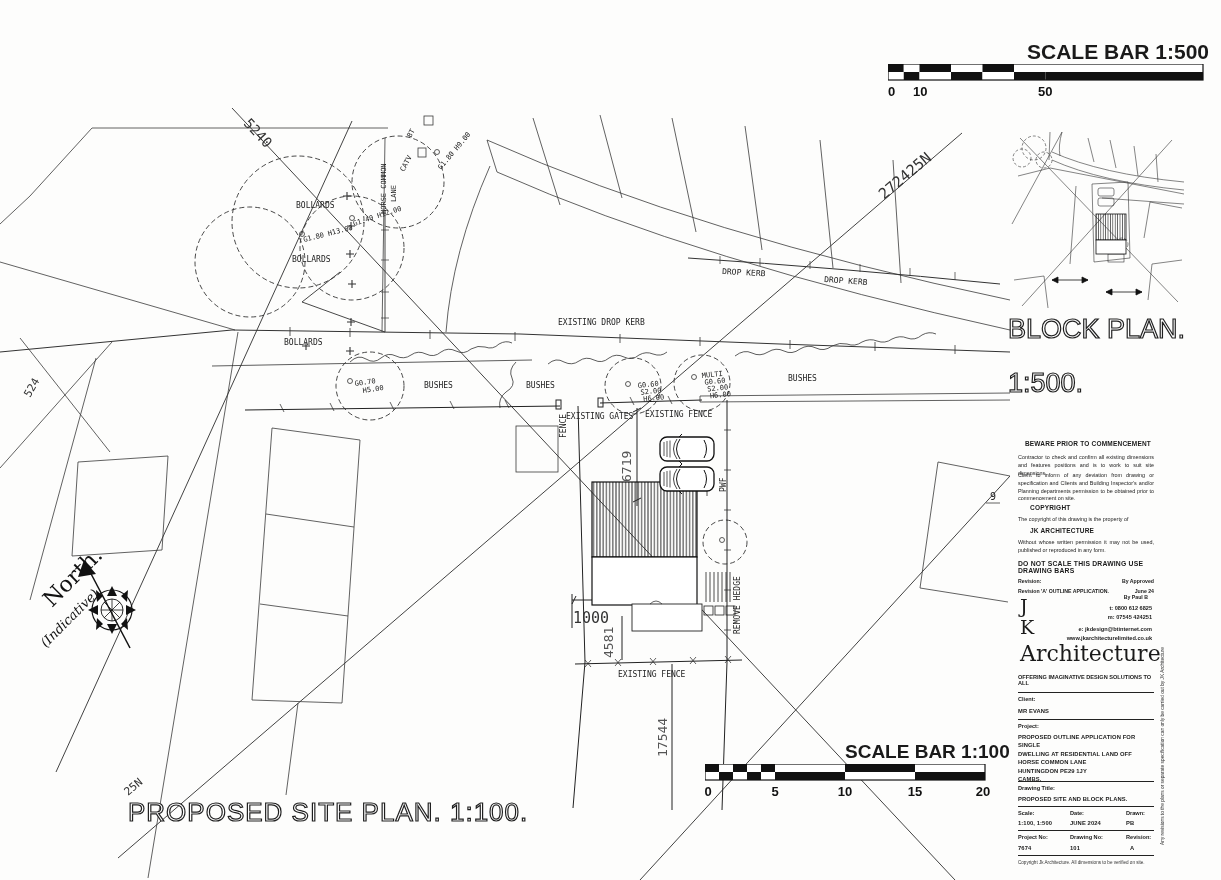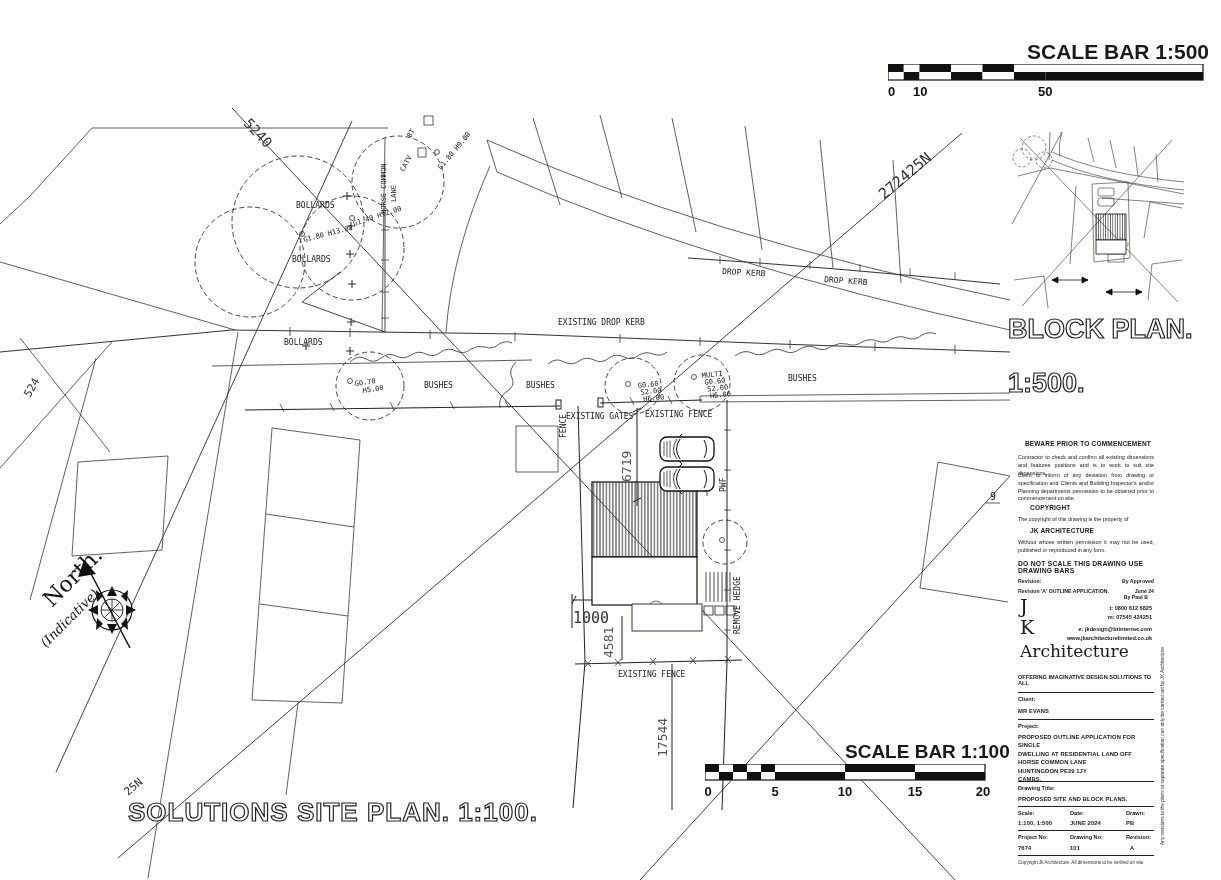--- a/index.html
+++ b/index.html
@@ -1,20 +1,20 @@
 <!DOCTYPE html>
 <html><head>
 <meta charset="utf-8">
 <style>
   html,body{margin:0;padding:0;}
   body{width:1221px;height:880px;background:#fdfdfc;position:relative;overflow:hidden;
        font-family:"Liberation Sans",sans-serif;color:#1a1a1a;}
   .abs{position:absolute;}
   .outline{color:#fff;-webkit-text-stroke:1.2px #1f1f1f;font-family:"Liberation Sans",sans-serif;
-           font-weight:bold;white-space:nowrap;}
+           font-weight:normal;white-space:nowrap;}
   .sb-title{font-weight:bold;font-family:"Liberation Sans",sans-serif;white-space:nowrap;}
   
   #rightcol{left:1018px;top:432px;width:140px;height:448px;font-family:"Liberation Sans",sans-serif;}
   #rightcol .h{font-size:6.5px;font-weight:bold;letter-spacing:.2px;}
   #rightcol .p{font-size:5.4px;line-height:1.45;text-align:justify;color:#222;}
   #rightcol .rule{border-top:1px solid #222;left:0;right:4px;height:0;}
   #rightcol .lbl{font-size:5.6px;font-weight:bold;}
   #rightcol .val{font-size:5.8px;font-weight:bold;letter-spacing:.1px;}
   .seriflogo{font-family:"DejaVu Serif","Liberation Serif",serif;}
   .vnote{font-size:4.8px;color:#333;transform:rotate(-90deg);transform-origin:0 0;white-space:nowrap;}
@@ -278,21 +278,21 @@
     <polygon points="46,148 52,145 52,151"></polygon>
       <polygon points="82,148 76,145 76,151"></polygon>
     <line x1="100" y1="160" x2="136" y2="160"></line>
     <polygon points="100,160 106,157 106,163"></polygon>
       <polygon points="136,160 130,157 130,163"></polygon>
   </g>
 </svg>
 <div class="abs outline" style="left:1008px;top:314px;font-size:27px">BLOCK PLAN.</div>
 <div class="abs outline" style="left:1008px;top:368px;font-size:27px">1:500.</div>
 
-<div class="abs outline" style="left:128px;top:797px;font-size:26px;letter-spacing:1px">SOLUTIONS SITE PLAN. 1:100.</div>
+<div class="abs outline" style="left:128px;top:797px;font-size:26px;letter-spacing:1px">PROPOSED SITE PLAN. 1:100.</div>
 
 <div class="abs sb-title" style="left:845px;top:741px;width:150px;font-size:19px;">SCALE BAR 1:100</div>
 <svg class="abs" style="left:705px;top:764px" width="300" height="40" viewBox="0 0 300 40">
   <g>
     <rect x="0" y="0" width="14" height="8" fill="#111"></rect>
       <rect x="14" y="0" width="14" height="8" fill="#fff"></rect>
     <rect x="28" y="0" width="14" height="8" fill="#111"></rect>
       <rect x="42" y="0" width="14" height="8" fill="#fff"></rect>
     <rect x="56" y="0" width="14" height="8" fill="#111"></rect>
     <rect x="70" y="0" width="70" height="8" fill="#fff"></rect>
@@ -340,21 +340,21 @@
   <div class="abs" style="right:6px;top:172px;text-align:right;font-size:5.6px;font-weight:bold;line-height:1.6">
     <div>t: 0800 612 6825</div>
     <div>m: 07545 424251</div>
     <div style="margin-top:3px">e: jkdesign@btinternet.com</div>
     <div>www.jkarchitecturelimited.co.uk</div>
   </div>
 
   <div class="abs seriflogo" style="left:2px;top:164px;font-size:19px;line-height:1.1">
     <div>J</div>
     <div>K</div>
-    <div style="font-size:17px;margin-top:4px">Architecture</div>
+    <div style="font-size:22px;margin-top:4px">Architecture</div>
   </div>
 
   <div class="abs" style="left:0;top:242px;width:136px;font-size:5.6px;font-weight:bold">OFFERING IMAGINATIVE DESIGN SOLUTIONS TO ALL</div>
 
   <div class="abs rule" style="top:260px"></div>
   <div class="abs lbl" style="left:0;top:264px">Client:</div>
   <div class="abs val" style="left:0;top:276px">MR EVANS</div>
   <div class="abs rule" style="top:287px"></div>
   <div class="abs lbl" style="left:0;top:291px">Project:</div>
   <div class="abs val" style="left:0;top:301px;width:136px;line-height:1.45">

